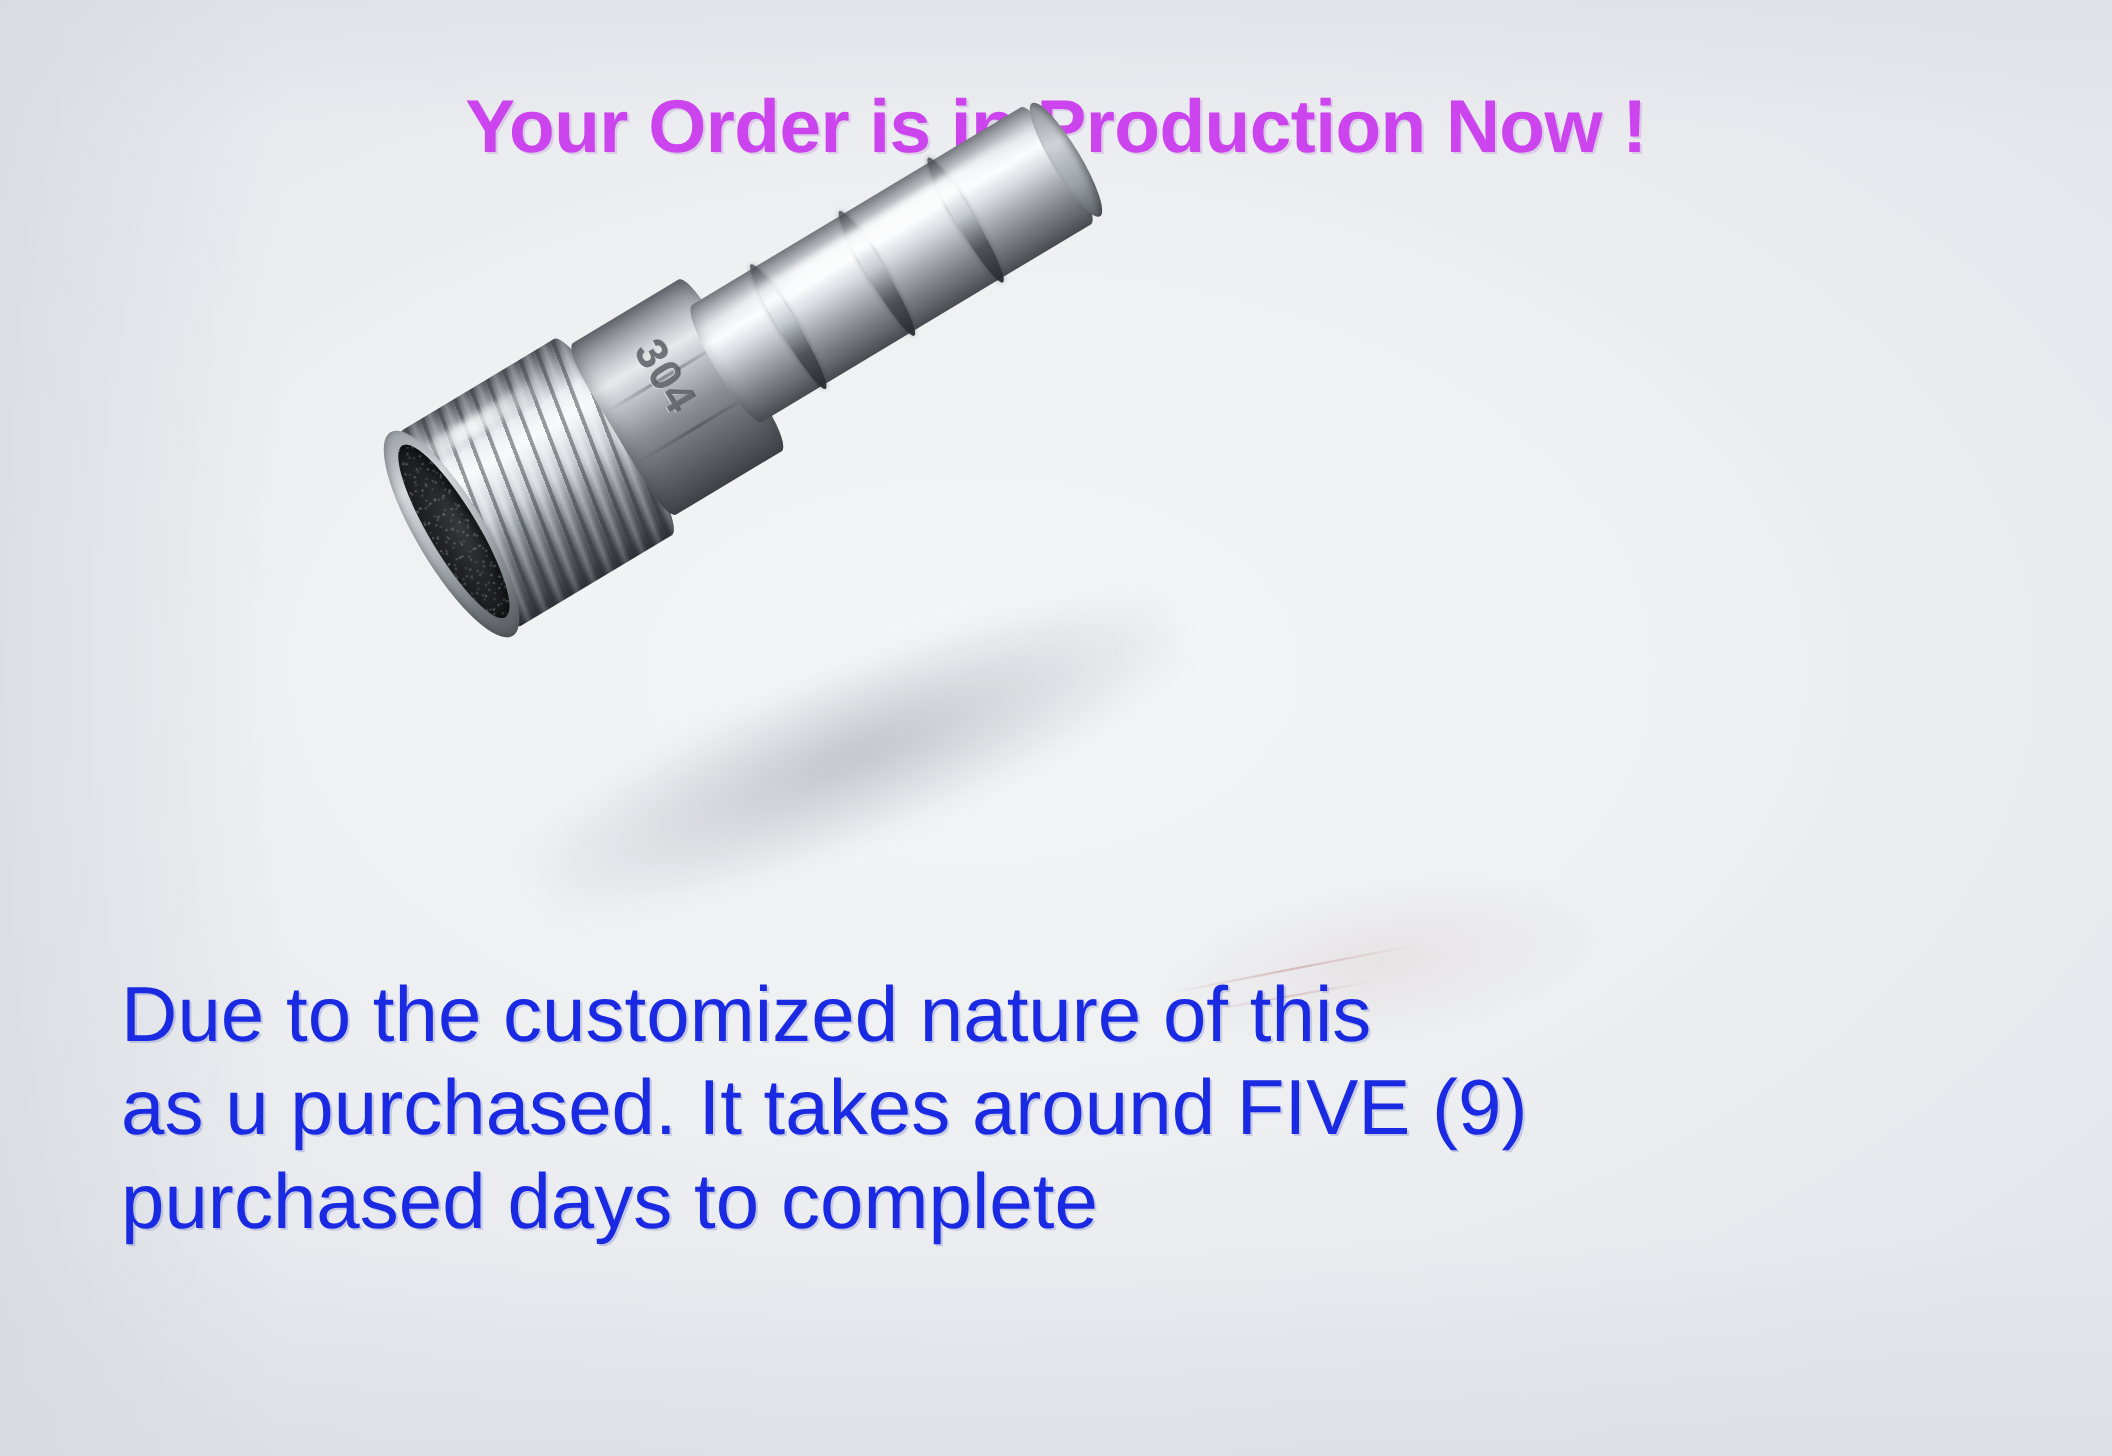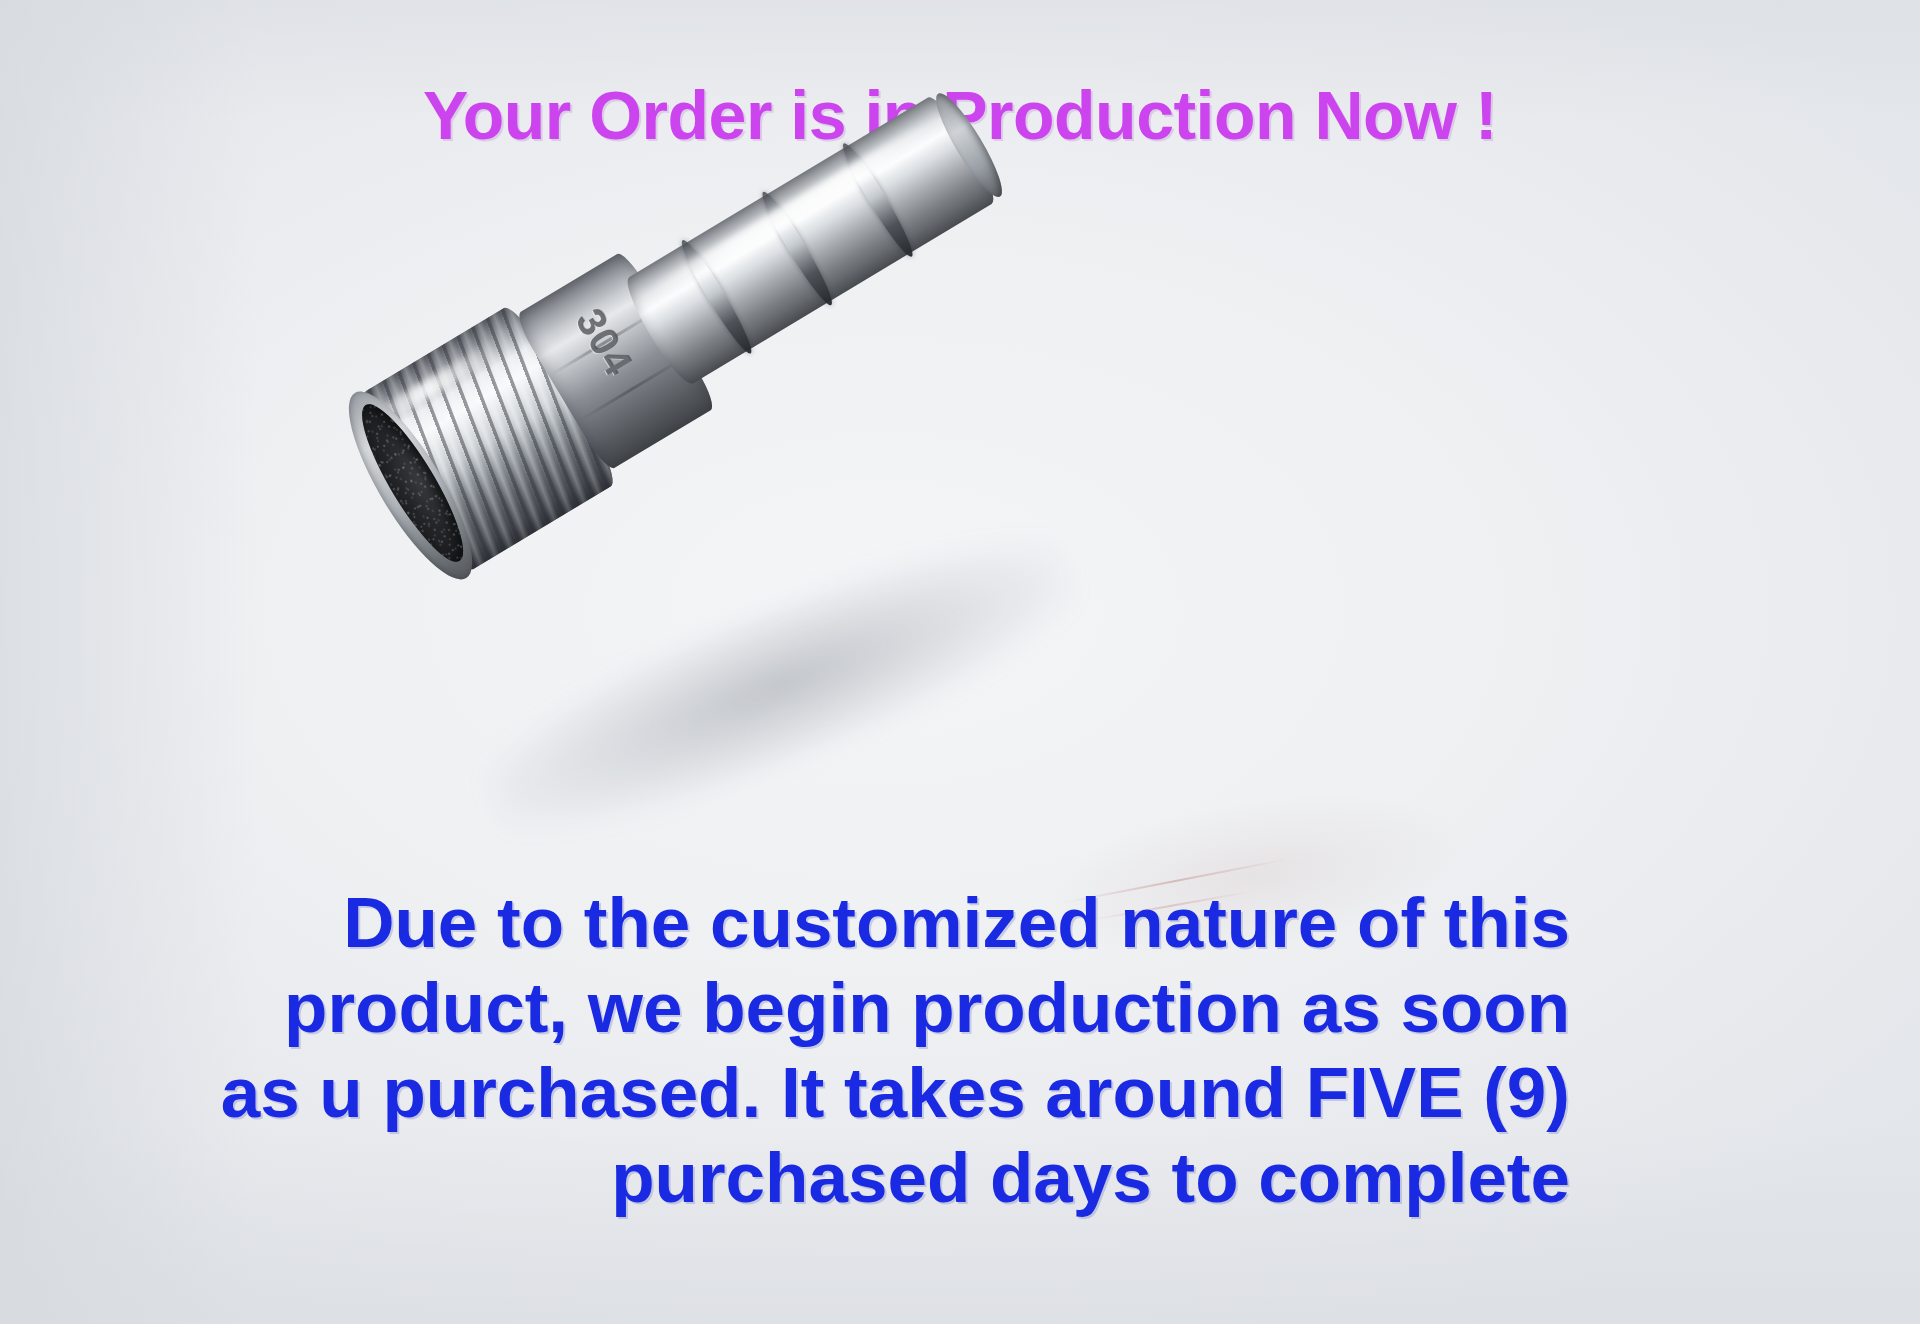--- a/index.html
+++ b/index.html
@@ -79,24 +79,24 @@
     text-shadow: 2px 2px 0 rgba(150,60,190,0.18);
     white-space: nowrap;
   }
 
   
   .bodycopy {
     position: absolute;
     left: 110px;
     top: 880px;
     width: 1460px;
-    text-align: right;
+    text-align: left;
     font-size: 71px;
     line-height: 85px;
-    font-weight: bold;
+    font-weight: normal;
     color: #1a2ae2;
     text-shadow: 2px 2px 0 rgba(30,40,170,0.18);
   }
   .bodycopy .ln { display: block; white-space: nowrap; }
 
   
   #product {
     position: absolute;
     left: 455px;
     top: 300px;
@@ -368,18 +368,17 @@
     <div class="ridge r1"></div>
     <div class="ridge r2"></div>
     <div class="ridge r3"></div>
     <div class="barb-end"></div>
     <div class="barb-gloss"></div>
 
   </div>
 
   <div class="bodycopy">
     <span class="ln">Due to the customized nature of this</span>
-    <span class="ln">product, we begin production as soon</span>
     <span class="ln">as u purchased. It takes around FIVE (9)</span>
     <span class="ln">purchased days to complete</span>
   </div>
 
 </div>
 
 </body></html>

